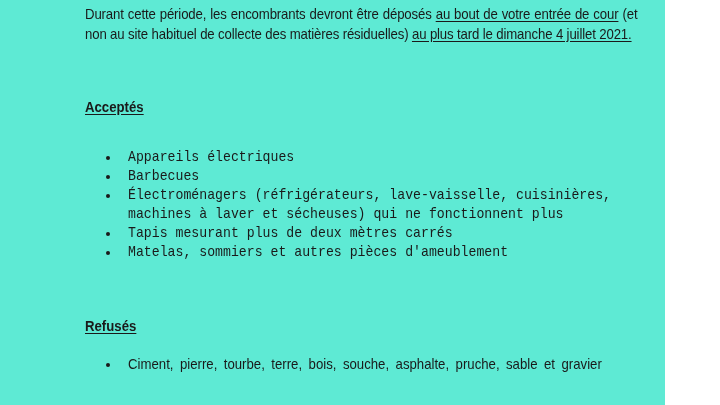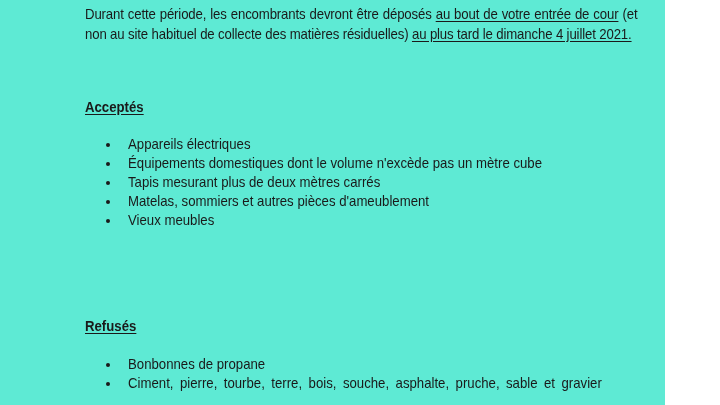--- a/index.html
+++ b/index.html
@@ -71,43 +71,42 @@
     }
     ul.list li .bullet {
       position: absolute;
       left: 106px;
       top: 8px;
       width: 4px;
       height: 4px;
       border-radius: 50%;
       background: #1a1a1a;
     }
-    .l-accept { top: 135px; }
+    .l-accept { top: 148px; font-family: Liberation Mono, monospace; }
     .l-refuse { top: 355px; }
     .cutline .txt { word-spacing: 3px; }
   </style>
 </head>
 <body>
 
 <div class="page">
 
   <p class="para" style="margin:0;">
     <span>Durant cette période, les encombrants devront être déposés </span><span class="u">au bout de votre entrée de cour</span><span> (et non au site habituel de collecte des matières résiduelles) </span><span class="u">au plus tard le dimanche 4 juillet 2021.</span>
   </p>
 
   <div class="heading h-accept">Acceptés</div>
 
   <ul class="list l-accept">
     <li><span class="bullet"></span><span class="txt">Appareils électriques</span></li>
-    <li><span class="bullet"></span><span class="txt">Équipements domestiques dont le volume n'excède pas un mètre cube</span></li>
+    <li><span class="bullet"></span><span class="txt">Barbecues</span></li>
+    <li><span class="bullet"></span><span class="txt">Électroménagers (réfrigérateurs, lave-vaisselle, cuisinières, machines à laver et sécheuses) qui ne fonctionnent plus</span></li>
     <li><span class="bullet"></span><span class="txt">Tapis mesurant plus de deux mètres carrés</span></li>
     <li><span class="bullet"></span><span class="txt">Matelas, sommiers et autres pièces d'ameublement</span></li>
-    <li><span class="bullet"></span><span class="txt">Vieux meubles</span></li>
   </ul>
 
   <div class="heading h-refuse">Refusés</div>
 
   <ul class="list l-refuse">
-    <li><span class="bullet"></span><span class="txt">Bonbonnes de propane</span></li>
     <li class="cutline"><span class="bullet"></span><span class="txt">Ciment, pierre, tourbe, terre, bois, souche, asphalte, pruche, sable et gravier</span></li>
   </ul>
 
 </div>
 
 </body></html>

